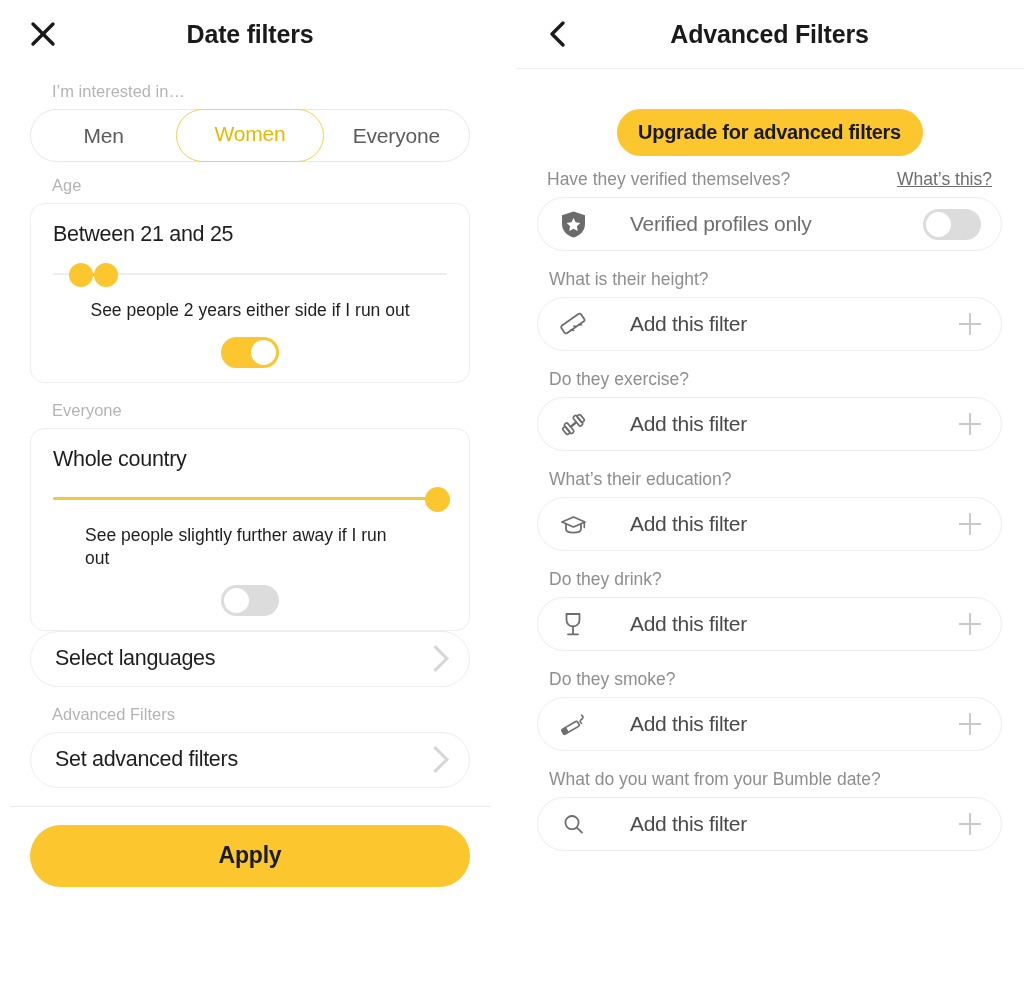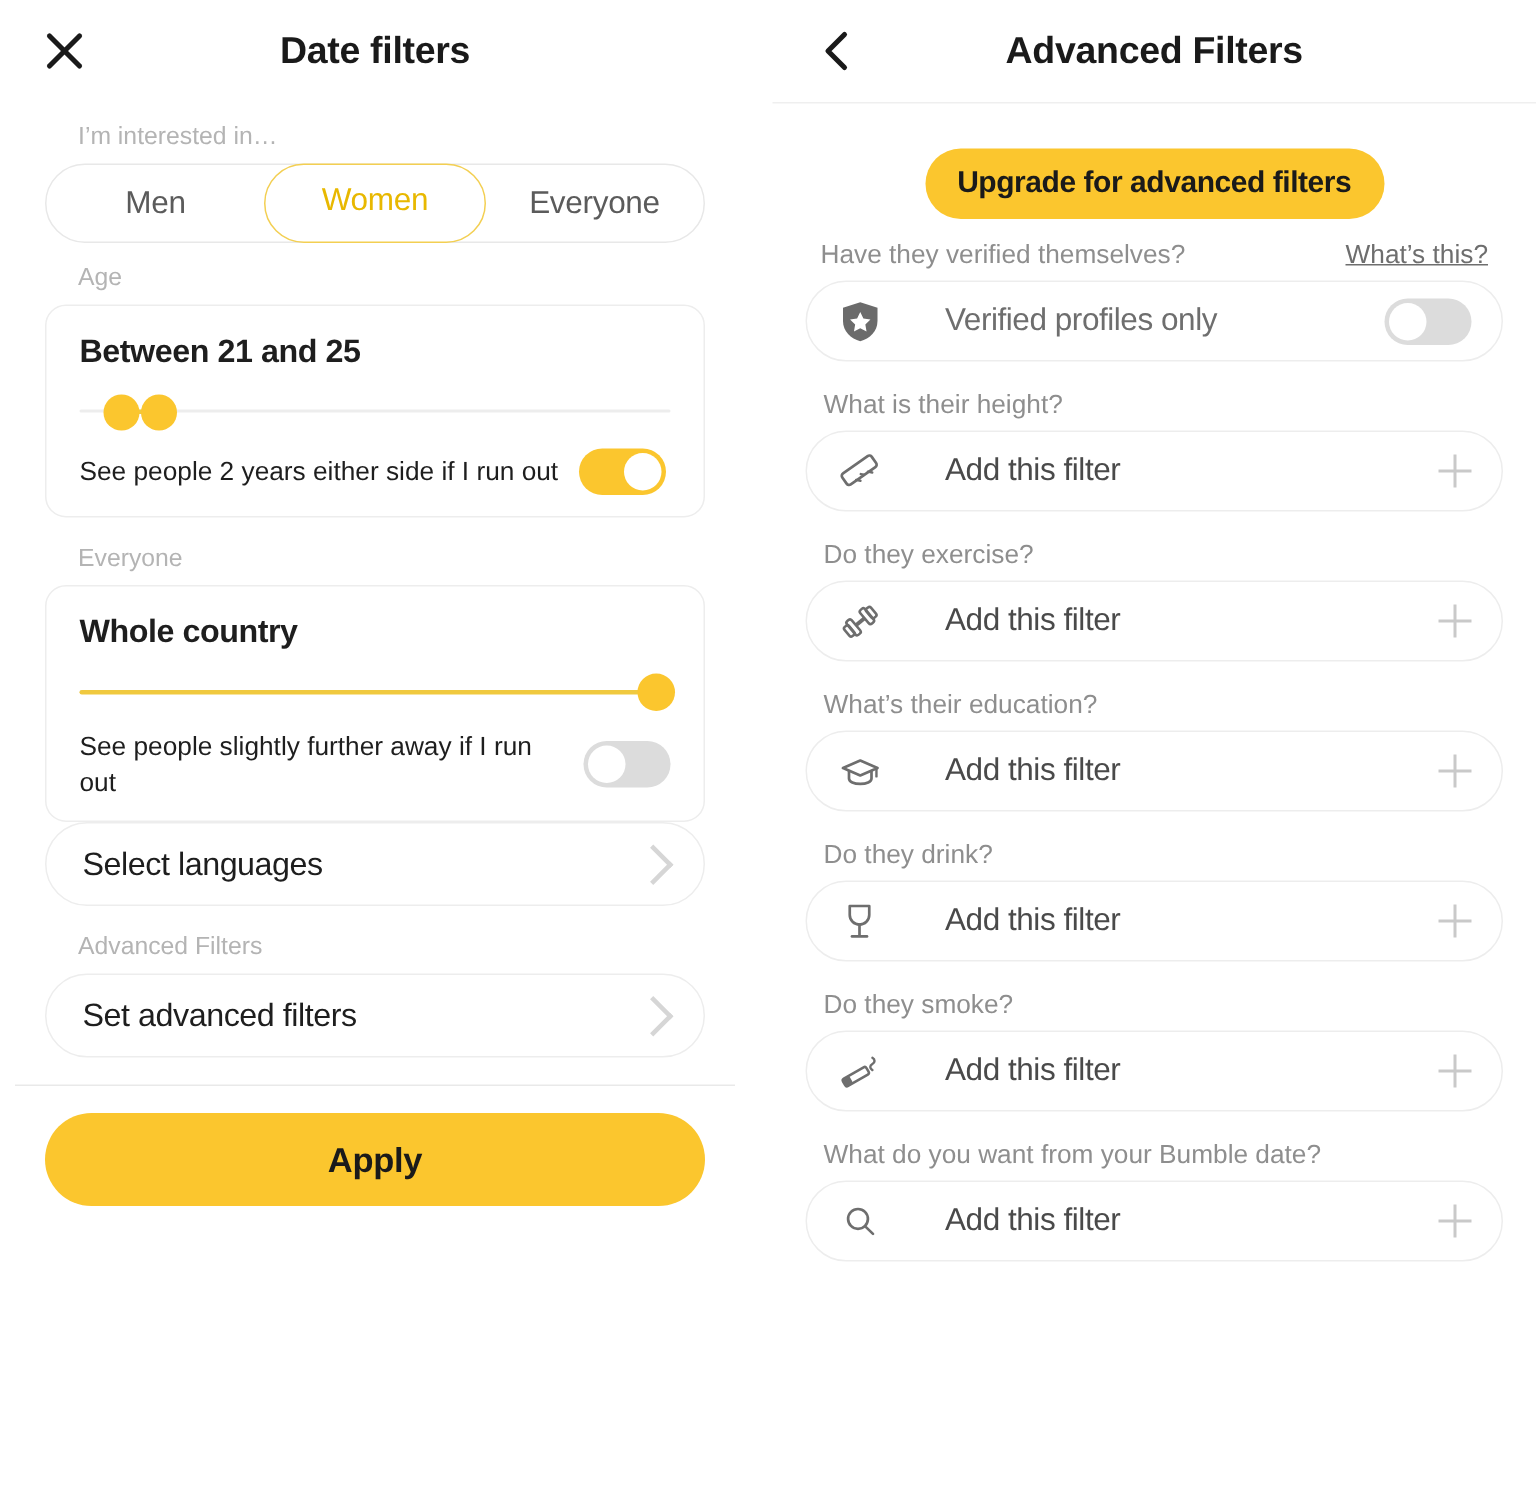--- a/index.html
+++ b/index.html
@@ -44,30 +44,30 @@
   }
   .seg-item.active{
     color:#e8b800;border:1.6px solid #f3cf52;border-radius:27px;
     height:51px;line-height:48px;margin:-1px 0;background:#fff;
   }
 
   .card{
     border:1px solid #ededed;border-radius:14px;background:#fff;
     padding:18px 22px 14px 22px;box-sizing:border-box;
   }
-  .card-title{font-size:21.5px;color:#1e1e1e;letter-spacing:-0.3px;font-weight:bold;}
+  .card-title{font-size:21.5px;color:#1e1e1e;letter-spacing:-0.3px;}
 
   
   .slider-wrap{position:relative;height:34px;margin:10px 0 6px 0;}
   .track{position:absolute;left:0;right:0;top:16px;height:2px;background:#ededed;border-radius:2px;}
   .track-fill{position:absolute;top:15.5px;height:3px;background:#f0c93f;border-radius:2px;}
   .thumb{position:absolute;top:6px;width:24px;height:24px;border-radius:50%;background:#fbc62e;cursor:pointer;}
   .thumb.big{width:25px;height:25px;top:5px;}
 
-  .row-toggle{display:flex;align-items:center;gap:14px;margin-top:8px;}
+  .row-toggle{display:flex;align-items:center;justify-content:space-between;gap:14px;margin-top:8px;flex-direction:column;}
   .row-toggle .rt-text{font-size:17.5px;color:#1e1e1e;line-height:1.35;max-width:330px;}
 
   .tgl{width:58px;height:31px;border-radius:16px;position:relative;flex:none;cursor:pointer;}
   .tgl.on{background:#fbc62e;}
   .tgl.off{background:#dcdcdc;}
   .tgl .knob{position:absolute;top:3px;width:25px;height:25px;border-radius:50%;background:#fff;}
   .tgl.on .knob{right:3px;}
   .tgl.off .knob{left:3px;}
 
   .pill-row{
@@ -79,21 +79,21 @@
   .chev{width:16px;height:16px;border-top:3px solid #d6d6d6;border-right:3px solid #d6d6d6;transform:rotate(45deg);}
 
   .footer-div{height:1px;background:#e9e9e9;margin:18px 10px 0 10px;}
   .apply{
     margin:18px 30px 0 30px;height:62px;border-radius:31px;background:#fbc62e;
     display:flex;align-items:center;justify-content:center;cursor:pointer;
   }
   .apply-label{font-size:23px;font-weight:700;color:#1a1a1a;letter-spacing:-0.2px;}
 
   
-  .rwrap{padding:6px 22px;}
+  .rwrap{padding:16px 22px;}
   .upgrade{
     margin:24px auto 0 auto;width:306px;height:47px;border-radius:24px;background:#fbc62e;
     display:flex;align-items:center;justify-content:center;cursor:pointer;
   }
   .upgrade-label{font-size:20px;font-weight:700;color:#1a1a1a;letter-spacing:-0.3px;}
 
   .q-line{display:flex;align-items:flex-end;justify-content:space-between;margin:13px 10px 7px 10px;}
   .q-text{font-size:17.5px;color:#8e8e8e;}
   .q-link{font-size:17.5px;color:#6e6e6e;text-decoration:underline;cursor:pointer;}
 

